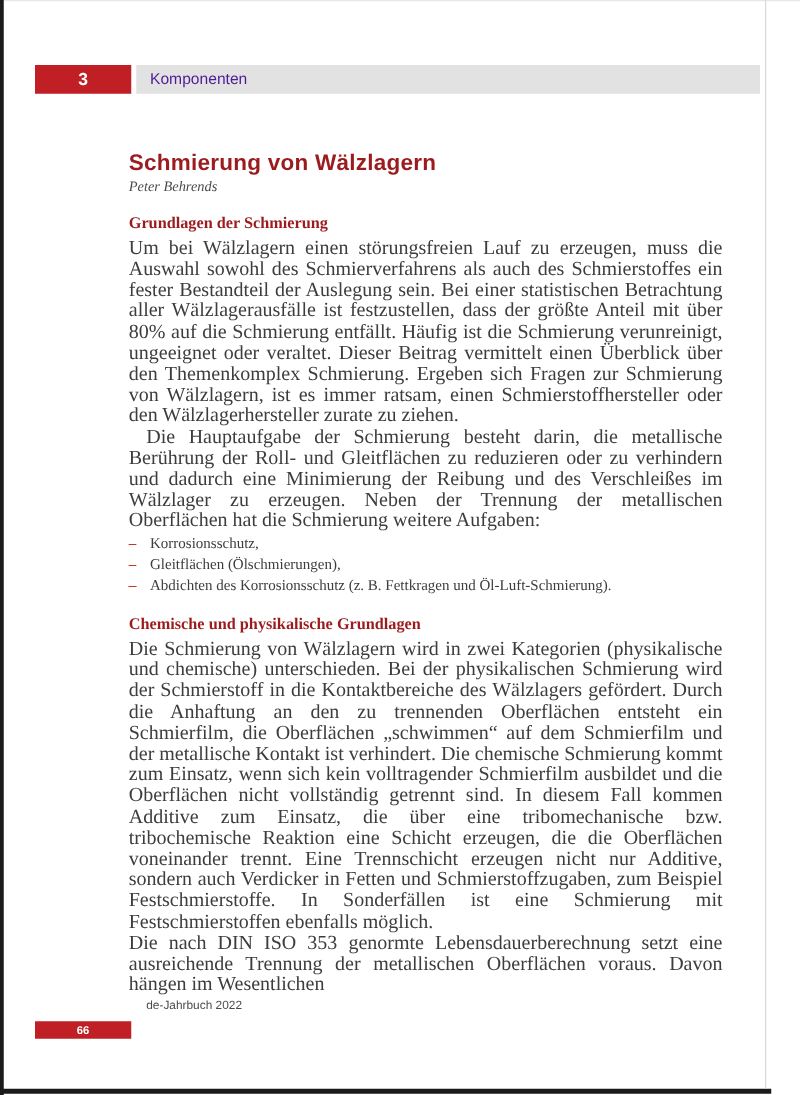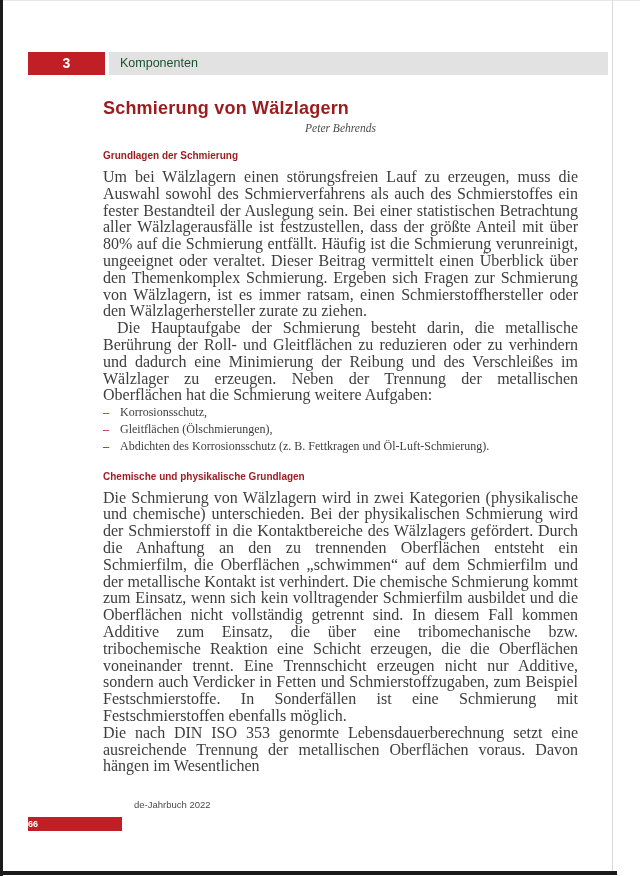--- a/index.html
+++ b/index.html
@@ -37,51 +37,51 @@
     flex: 0 0 auto;
   }
   .chapter-title-bar {
     margin-left: 4px;
     flex: 1 1 auto;
     height: 23px;
     background: #e2e2e2;
     font-family: "Liberation Sans", sans-serif;
     font-size: 12.5px;
     line-height: 23px;
-    color: #14532d;
+    color: #4c1d95;
     padding-left: 11px;
   }
 
   
   .content {
     position: absolute;
-    left: 103px; top: 65px;
+    left: 103px; top: 87px;
     width: 475px;
   }
   .article-title {
     margin: 32px 0 0 0;
     font-family: "Liberation Sans", sans-serif;
     font-weight: bold;
     font-size: 18px;
     line-height: 22px;
     color: #9b1b1e;
     letter-spacing: 0.2px;
   }
   .author {
     margin-top: 3px;
     font-style: italic;
     font-size: 11.5px;
     color: #4a4a4a;
-    text-align: center;
+    text-align: left;
   }
   .section-heading {
     margin: 14px 0 5px 0;
-    font-family: Liberation Sans, sans-serif;
+    font-family: Liberation Serif, serif;
     font-weight: bold;
-    font-size: 10px;
+    font-size: 13px;
     line-height: 16px;
     color: #9b1b1e;
   }
   .p {
     margin: 0;
     font-size: 16px;
     line-height: 16.8px;
     text-align: justify;
     color: #3d3d3d;
   }
@@ -106,27 +106,28 @@
 
   
   .footer {
     position: absolute;
     left: 28px; top: 797px;
     width: 580px; height: 14px;
     display: flex;
     align-items: center;
   }
   .page-num-badge {
-    width: 94px; height: 14px;
+    width: 77px; height: 14px;
     background: #c01f25;
     color: #ffffff;
     font-family: "Liberation Sans", sans-serif;
     font-weight: bold;
     font-size: 9px;
     line-height: 14px;
+    text-align: center;
     flex: 0 0 auto;
     margin-top: 40px;
   }
   .footer-text {
     margin-left: 12px;
     font-family: "Liberation Sans", sans-serif;
     font-size: 9.5px;
     color: #4a4a4a;
   }
 </style>

